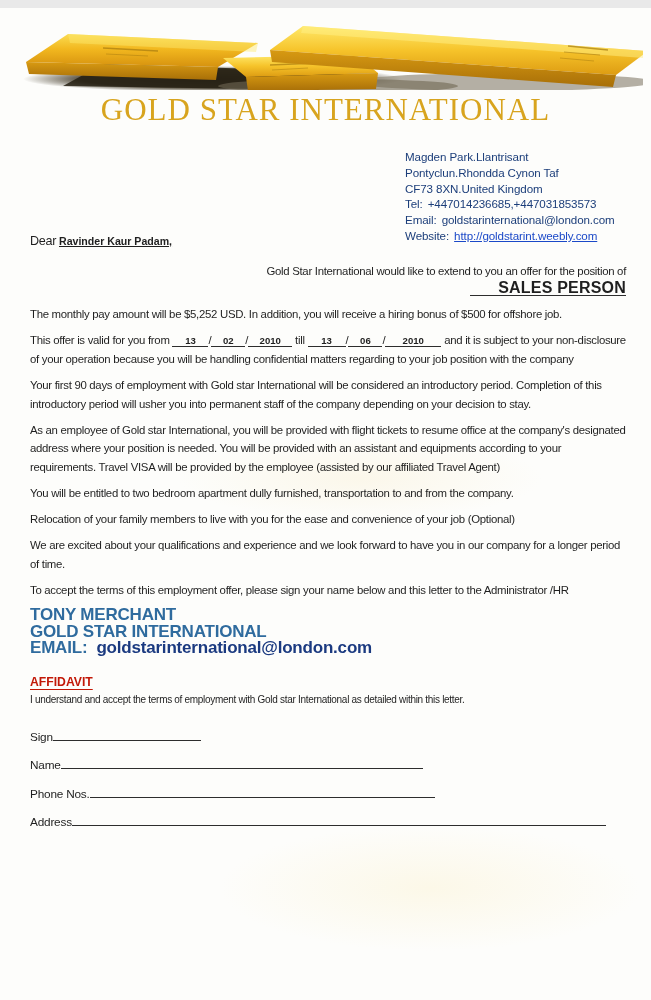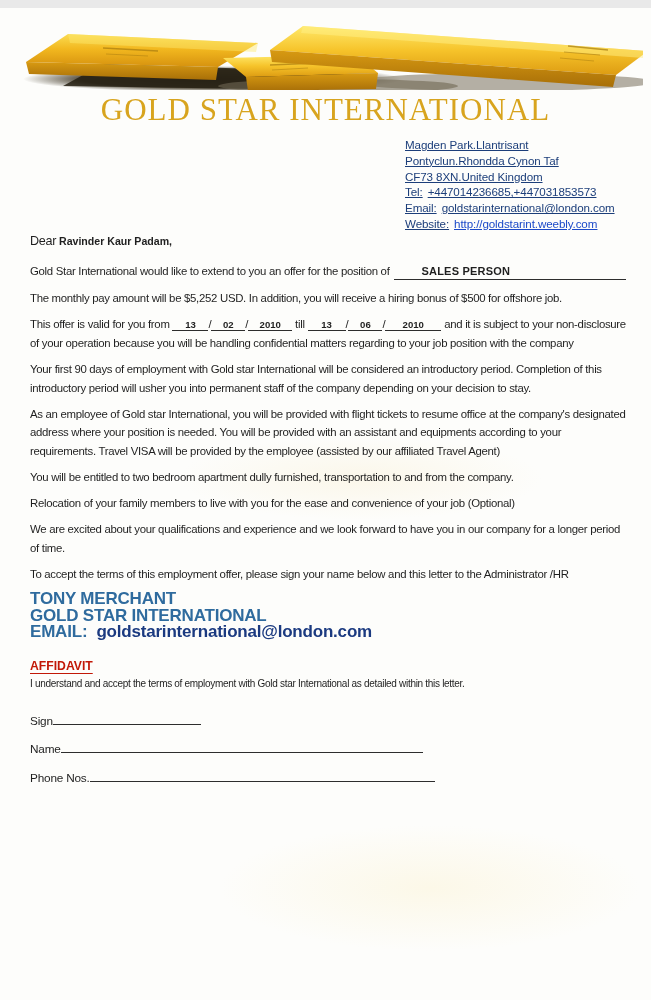--- a/index.html
+++ b/index.html
@@ -21,41 +21,41 @@
   
   .title{
     position:absolute;left:0;top:84px;width:100%;
     text-align:center;
     font-family:"Liberation Serif", serif;
     font-size:31px;font-weight:400;letter-spacing:1px;
     color:#d8a41e;margin:0;
   }
   
   .contact{
-    position:absolute;left:405px;top:129px;
+    position:absolute;left:405px;top:141px;
     font-size:11.6px;line-height:15.8px;
-    color:#1c3e7a;letter-spacing:-0.1px;text-decoration:underline;
+    color:#1c3e7a;letter-spacing:-0.1px;
   }
   .contact .lbl{margin-right:5px;}
   .weblink{color:#1b49c8;text-decoration:underline;cursor:pointer;text-align:center;}
   
   .body{
     position:absolute;left:30px;top:224px;width:596px;
     font-size:11.4px;line-height:18.6px;letter-spacing:-0.3px;
   }
   .body p{margin:0 0 7.5px 0;}
   .salutation{margin-bottom:11px !important;}
   .dear{font-size:12.6px;text-align:center;}
-  .bold-sm{font-weight:bold;font-size:10.6px;letter-spacing:0;}
-  .offer-line{display:flex;align-items:flex-end;margin:0 0 9px 0;}
+  .bold-sm{font-weight:bold;font-size:10.6px;letter-spacing:0;text-decoration:underline;}
+  .offer-line{display:flex;align-items:flex-end;margin:0 0 9px 0;flex-direction:column;}
   .offer-line .lead{white-space:nowrap;}
   .fill-line{
     flex:1;border-bottom:1.5px solid #2d2d2d;
     padding-left:28px;margin-left:4px;
-    font-weight:bold;font-size:11px;letter-spacing:0.2px;
+    font-weight:bold;font-size:16px;letter-spacing:0.2px;
     line-height:15px;
   }
   .blank{
     display:inline-block;border-bottom:1.5px solid #2d2d2d;
     text-align:center;vertical-align:baseline;
     font-weight:bold;font-size:9.6px;line-height:11px;letter-spacing:0;
   }
   .w36{width:36px;} .w34{width:34px;} .w44{width:44px;}
   .w38{width:38px;} .w56{width:56px;}
   
@@ -178,16 +178,17 @@
 
     
     <div class="affidavit-h">AFFIDAVIT</div>
 
     <p class="aff-statement">I understand and accept the terms of employment with Gold star International as detailed within this letter.</p>
 
     <div class="fields">
       <div class="field-row"><span>Sign</span><span class="uline u-sign"></span></div>
       <div class="field-row"><span>Name</span><span class="uline u-name"></span></div>
       <div class="field-row"><span>Phone Nos.</span><span class="uline u-phone"></span></div>
+      <div class="field-row"><span>Address</span><span class="uline u-address"></span></div>
     </div>
 
   </div>
 </div>
 
 </body></html>

